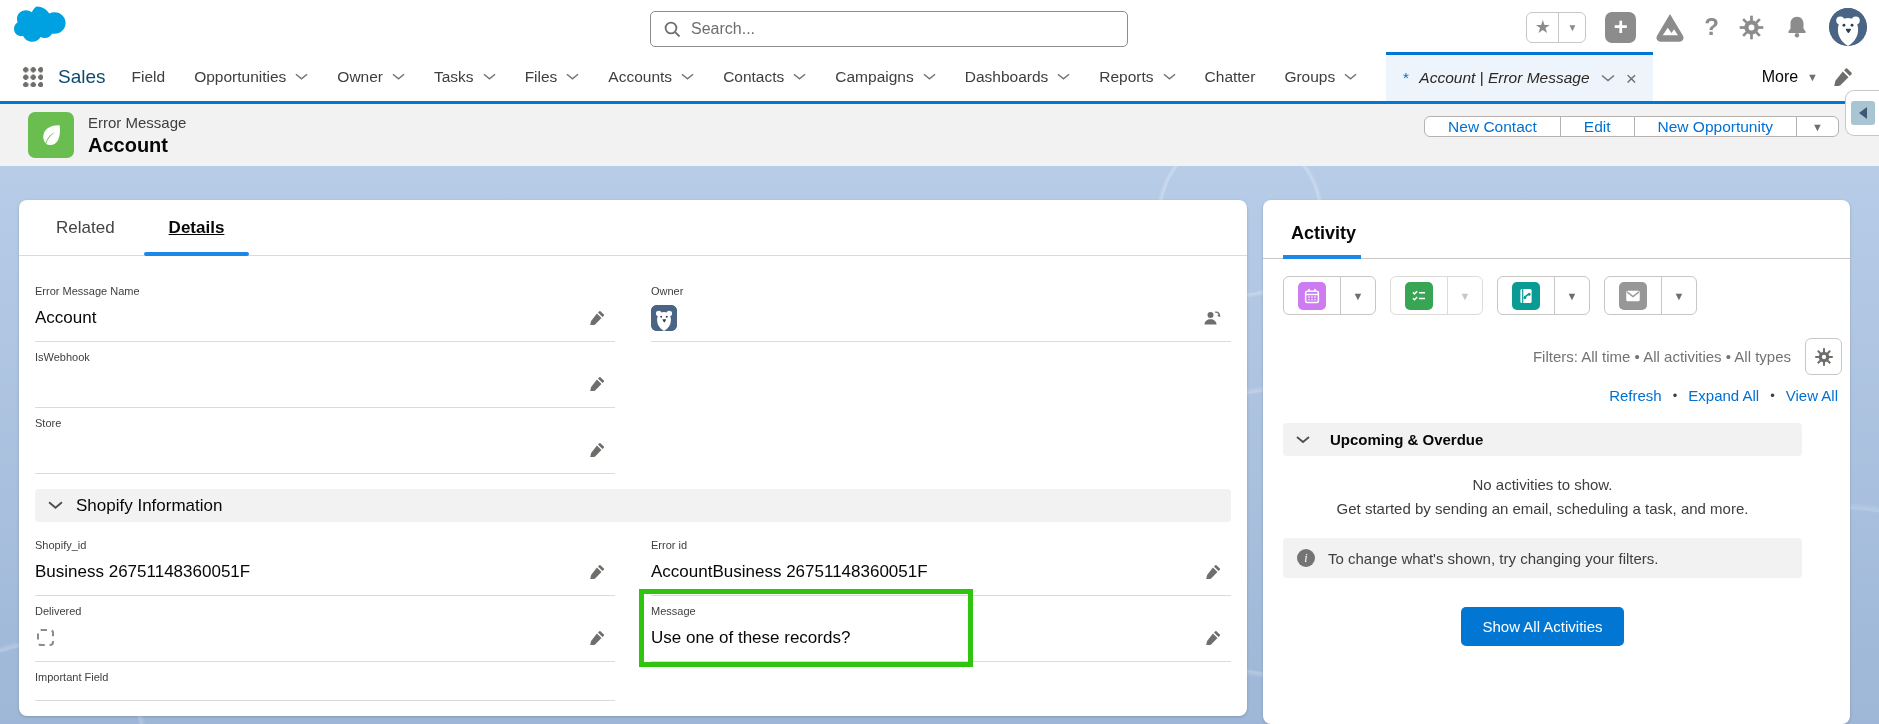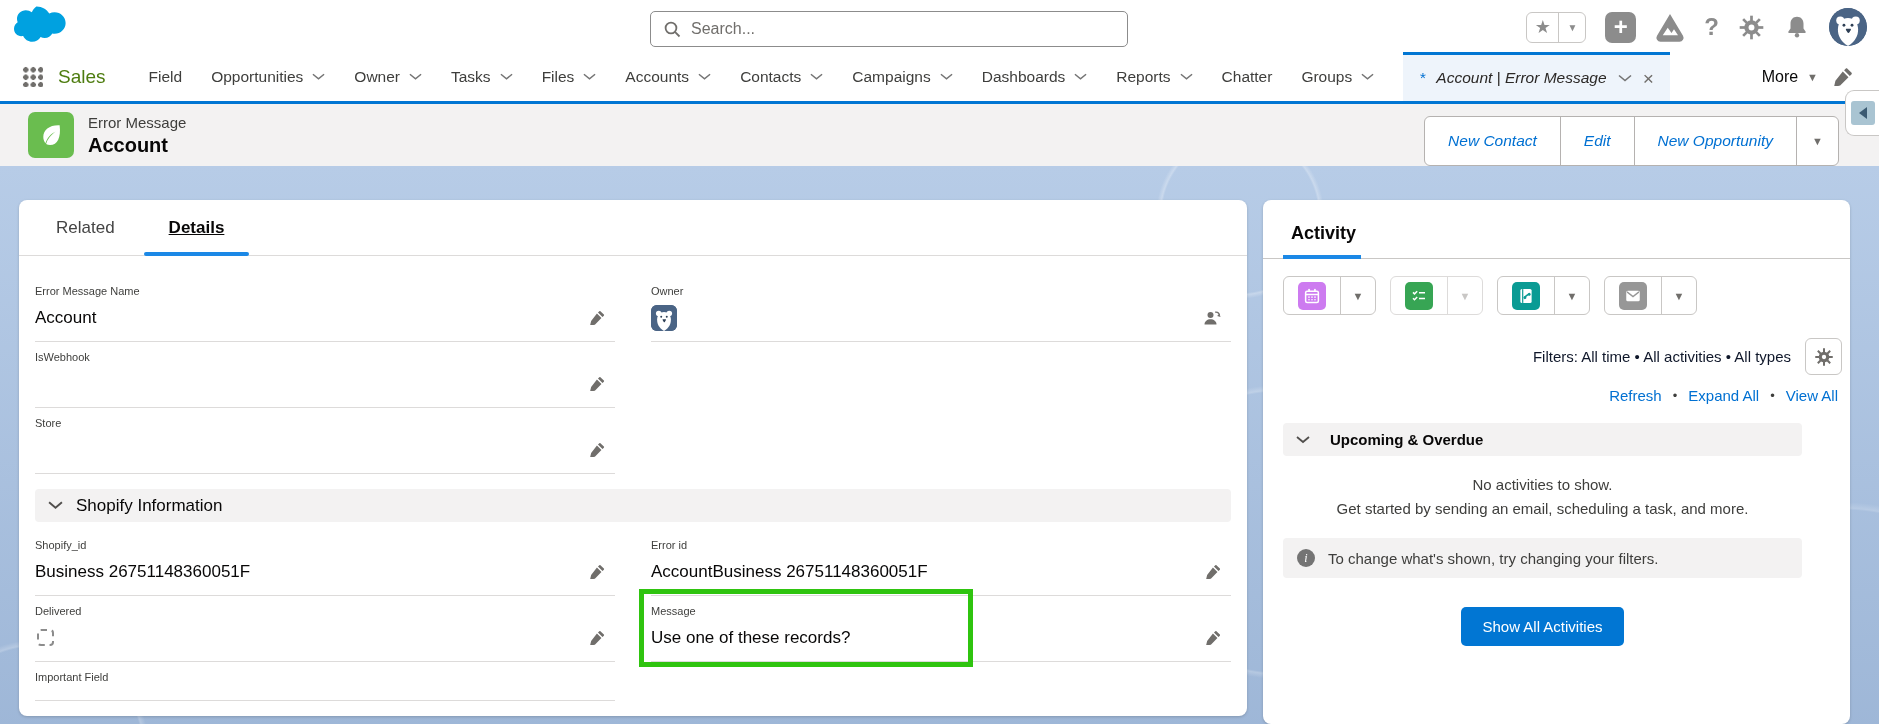--- a/index.html
+++ b/index.html
@@ -16,37 +16,37 @@
   .fav-group { display:flex; height:31px; border:1px solid #c9c7c5; border-radius:6px; overflow:hidden; }
   .fav-star { width:31px; display:flex; align-items:center; justify-content:center; color:#8c8c8c; font-size:18px; }
   .fav-dd { width:27px; display:flex; align-items:center; justify-content:center; border-left:1px solid #c9c7c5; color:#8c8c8c; font-size:10px; }
   .plus-btn { width:31px; height:31px; background:#8c8c8c; border-radius:7px; color:#fff; font-size:24px; line-height:29px; text-align:center; font-weight:bold; }
   .help-glyph { font-size:24px; color:#8c8c8c; font-weight:bold; }
   .avatar-circ { width:38px; height:38px; border-radius:50%; overflow:hidden; background:#4a6485; }
 
   
   .nav { height:52px; background:#fff; border-bottom:3px solid #0176d3; display:flex; align-items:center; padding-left:22px; position:relative; }
   .waffle { width:21px; height:21px; background-image:radial-gradient(circle, #706e6b 2.4px, transparent 2.9px); background-size:7.5px 7.5px; }
-  .app-name { font-size:19px; color:#4d7c0f; margin:0 43px 0 15px; }
+  .app-name { font-size:19px; color:#0c4a6e; margin:0 26px 0 15px; }
   .nav-tabs { display:flex; align-items:center; gap:29px; font-size:15.5px; color:#3e3e3c; flex:1; height:100%; }
   .nav-tab { display:flex; align-items:center; gap:9px; cursor:pointer; white-space:nowrap; }
   .active-tab { align-self:stretch; display:flex; align-items:center; gap:11px; background:#eef4fb; border-top:3px solid #0176d3; padding:0 16px; font-style:italic; color:#2b2826; }
   .dirty-mark { color:#0070d2; font-style:italic; }
   .tab-close { color:#706e6b; font-size:19px; line-height:1; }
   .more-tab { display:flex; align-items:center; gap:9px; margin-right:16px; white-space:nowrap; }
   .tri { color:#706e6b; font-size:11px; }
   .nav-edit { margin-right:26px; }
 
   
   .page-header { height:62px; background:#f3f2f2; display:flex; align-items:center; padding:4px 28px; position:relative; }
   .obj-icon { width:46px; height:46px; background:#6abd4f; border-radius:7px; display:flex; align-items:center; justify-content:center; flex:none; }
   .ph-text { margin-left:14px; }
   .ph-label { font-size:15px; color:#3e3e3c; margin-bottom:3px; }
   .ph-title { font-size:20px; font-weight:bold; color:#080707; }
-  .ph-actions { position:absolute; right:40px; top:12px; height:50px; display:flex; background:#fff; border:1px solid #b5b2b0; border-radius:6px; overflow:hidden;font-style:italic; }
+  .ph-actions { position:absolute; right:40px; top:12px; height:21px; display:flex; background:#fff; border:1px solid #b5b2b0; border-radius:6px; overflow:hidden; }
   .ph-btn { display:flex; align-items:center; padding:0 23px; font-size:15.5px; color:#0070d2; cursor:pointer; }
   .ph-btn + .ph-btn, .ph-dd { border-left:1px solid #b5b2b0; }
   .ph-dd { width:42px; display:flex; align-items:center; justify-content:center; }
   .scroll-pop { position:absolute; right:0; top:-14px; width:34px; height:46px; background:#fff; border:1px solid #c9c7c5; border-right:none; border-radius:9px 0 0 9px; display:flex; align-items:center; padding-left:5px; z-index:5; }
   .scroll-sq { width:24px; height:24px; background:#a9c4d2; border-radius:3px; display:flex; align-items:center; justify-content:center; }
   .scroll-tri { width:0; height:0; border-top:6px solid transparent; border-bottom:6px solid transparent; border-right:8px solid #3b5a72; }
 
   
   .content { position:relative; height:610px;
     background:
@@ -82,21 +82,21 @@
   .act-title { display:inline-block; font-size:18px; font-weight:bold; color:#080707; padding:0 5px 11px 8px; border-bottom:4px solid #1b88e6; margin-bottom:-1px; }
   .composer { display:flex; gap:14px; padding:17px 20px 0; }
   .cgroup { display:flex; height:39px; border:1px solid #c9c7c5; border-radius:6px; overflow:hidden; background:#fff; }
   .cmain { width:57px; display:flex; align-items:center; justify-content:center; border-right:1px solid #c9c7c5; cursor:pointer; }
   .cicon { width:28px; height:28px; border-radius:5px; display:flex; align-items:center; justify-content:center; }
   .cdd { width:34px; display:flex; align-items:center; justify-content:center; cursor:pointer; }
   .cgroup.dd-dis { border-color:#dddbda; }
   .cgroup.dd-dis .cmain { border-right-color:#dddbda; }
   .cgroup.dd-dis .cdd .tri { color:#c9c7c5; }
   .ic-event { background:#cd7bf0; } .ic-task { background:#37a554; } .ic-call { background:#0a9b94; } .ic-email { background:#979797; }
-  .filters-row { display:flex; align-items:center; justify-content:flex-end; gap:14px; padding:23px 8px 0 20px; font-size:15px; color:#0f172a; }
+  .filters-row { display:flex; align-items:center; justify-content:flex-end; gap:14px; padding:23px 8px 0 20px; font-size:15px; color:#737373; }
   .gear-btn { width:37px; height:37px; border:1px solid #c9c7c5; border-radius:6px; background:#fff; display:flex; align-items:center; justify-content:center; cursor:pointer; }
   .links-row { display:flex; align-items:center; justify-content:flex-end; gap:11px; padding:12px 12px 0 20px; font-size:15px; }
   .link { color:#0070d2; cursor:pointer; }
   .dot-sep { color:#3e3e3c; font-size:13px; }
   .tl-bar { margin:19px 48px 0 20px; height:33px; background:#f3f2f2; border-radius:4px; display:flex; align-items:center; gap:20px; padding:0 13px; font-size:15px; font-weight:bold; color:#080707; cursor:pointer; }
   .empty-state { margin:17px 48px 0 20px; text-align:center; font-size:15px; color:#3e3e3c; line-height:24px; }
   .info-bar { margin:17px 48px 0 20px; height:40px; background:#f3f2f2; border-radius:4px; display:flex; align-items:center; gap:13px; padding:0 14px; font-size:15px; color:#3e3e3c; }
   .info-icon { width:18px; height:18px; border-radius:50%; background:#747474; color:#fff; display:flex; align-items:center; justify-content:center; font-size:12px; font-style:italic; font-family:"Liberation Serif",serif; flex:none; }
   .show-all-wrap { margin:29px 48px 0 20px; text-align:center; }
   .show-all-btn { display:inline-block; background:#0176d3; color:#fff; font-size:15px; padding:11px 21px; border-radius:5px; cursor:pointer; border:none; font-family:"Liberation Sans",sans-serif; }

